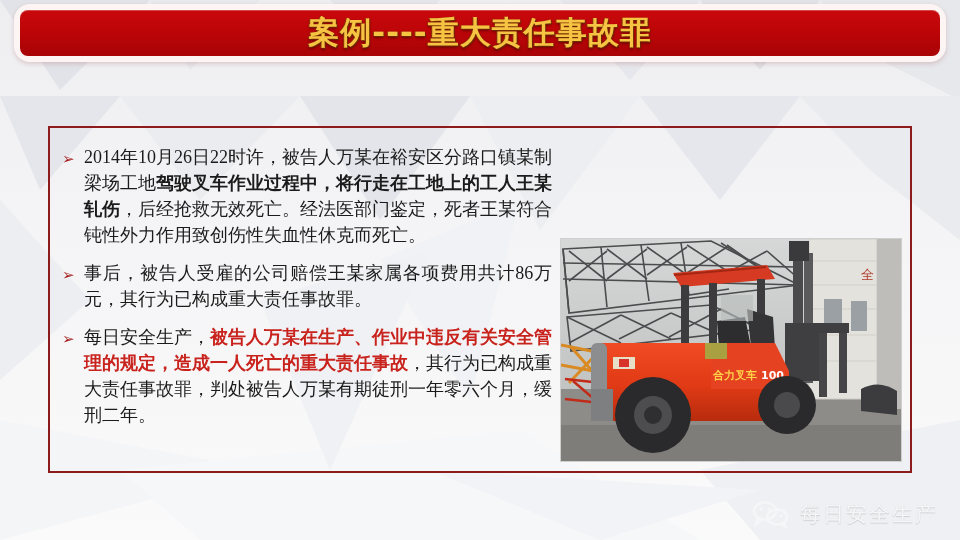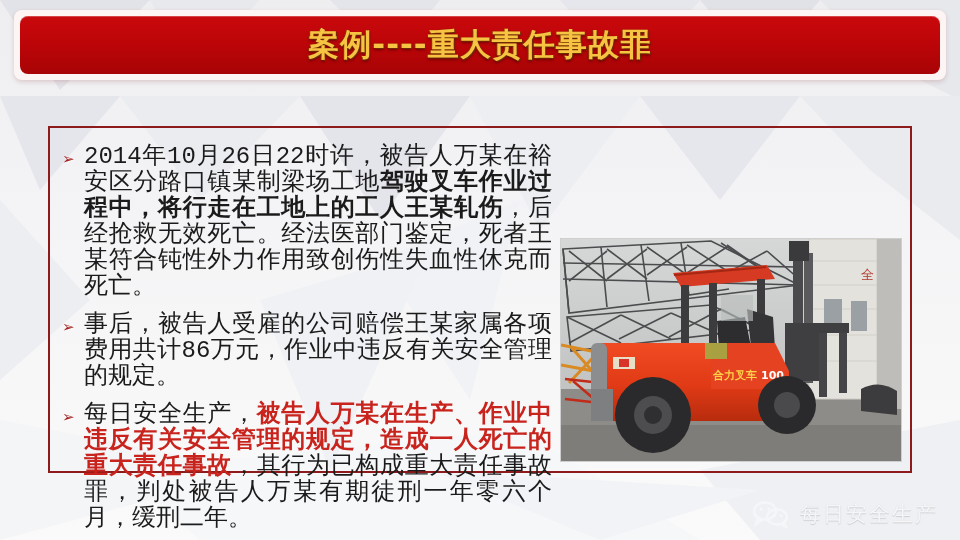--- a/index.html
+++ b/index.html
@@ -11,22 +11,22 @@
   }
   
   #slide{
     position:absolute;inset:0;
     background:linear-gradient(180deg,#eeeef1 0%,#f4f4f6 40%,#fafafa 100%);
     overflow:hidden;
   }
   .poly{position:absolute;pointer-events:none;}
   
   #titlebar{
-    position:absolute;left:14px;top:10px;width:932px;height:70px;
-    border-radius:8px;
+    position:absolute;left:14px;top:4px;width:932px;height:58px;
+    border-radius:16px;
     background:#fdf4f4;
     padding:6px;
     box-sizing:border-box;
     box-shadow:0 2px 5px rgba(120,20,20,.18);
   }
   #titleplate{
     width:100%;height:100%;
     border-radius:8px;
     background:linear-gradient(180deg,#c9090c 0%,#bd0508 45%,#a80406 100%);
     display:flex;align-items:center;justify-content:center;
@@ -53,22 +53,22 @@
     display:flex;align-items:flex-start;
     margin-bottom:12px;
   }
   .bullet{
     flex:0 0 auto;width:22px;margin-top:7px;
     color:#a32020;font-size:15px;line-height:1;
     text-shadow:0 1px 0 rgba(255,255,255,.7);
   }
   .ptext{
     flex:1 1 auto;
-    font-family:Liberation Mono, monospace;
-    font-size:24px;line-height:26px;color:#1b1b1b;
+    font-family:Liberation Serif, serif;
+    font-size:18px;line-height:26px;color:#1b1b1b;
     text-align:justify;
   }
   .b{font-weight:bold;}
   .red{color:#c8231c;font-weight:bold;}
   
   #photo{
     position:absolute;left:561px;top:239px;width:340px;height:222px;
     background:#b9bdc0;
     overflow:hidden;
     box-shadow:0 0 0 1px #cfcfcf;
@@ -127,21 +127,21 @@
 
   <div id="textcol">
 
     <div class="para">
       <span class="bullet">➢</span>
       <div class="ptext"><span>2014年10月26日22时许，被告人万某在裕安区分路口镇某制梁场工地</span><span class="b">驾驶叉车作业过程中，将行走在工地上的工人王某轧伤</span><span>，后经抢救无效死亡。经法医部门鉴定，死者王某符合钝性外力作用致创伤性失血性休克而死亡。</span></div>
     </div>
 
     <div class="para">
       <span class="bullet">➢</span>
-      <div class="ptext"><span>事后，被告人受雇的公司赔偿王某家属各项费用共计86万元，作业中违反有关安全管理的规定。</span></div>
+      <div class="ptext"><span>事后，被告人受雇的公司赔偿王某家属各项费用共计86万元，其行为已构成重大责任事故罪。</span></div>
     </div>
 
     <div class="para">
       <span class="bullet">➢</span>
       <div class="ptext"><span>每日安全生产，</span><span class="red">被告人万某在生产、作业中违反有关安全管理的规定，造成一人死亡的重大责任事故</span><span>，其行为已构成重大责任事故罪，判处被告人万某有期徒刑一年零六个月，缓刑二年。</span></div>
     </div>
 
   </div>
 
   <div id="photo">

